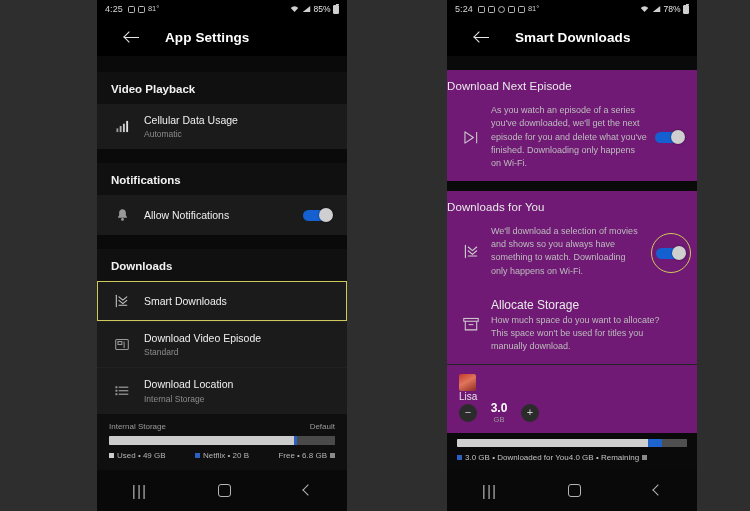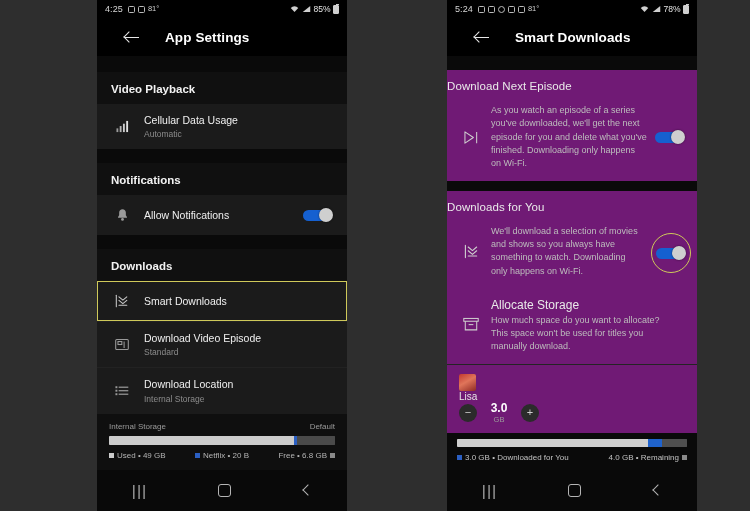--- a/index.html
+++ b/index.html
@@ -180,21 +180,21 @@
   .amount { text-align: center; min-width: 26px; }
   .amount .num { font-size: 12px; font-weight: bold; color: #fff; line-height: 1; }
   .amount .unit { font-size: 7.5px; color: #9b9b9b; margin-top: 1px; }
 
   
   .alloc-block { position: absolute; left: 0; right: 0; bottom: 41px; padding: 6px 10px 8px 10px; background: #0a0a0a; }
   .alloc-bar { height: 8px; width: 100%; display: flex; border-radius: 1px; overflow: hidden; background: #4f4f4f; }
   .alloc-dl { background: #cfcfcf; }
   .alloc-blue { background: #1f63cd; }
   .alloc-rem { background: #4f4f4f; }
-  .alloc-legend { display: flex; justify-content: space-between; margin-top: 6px; font-size: 8px; color: #c2c2c2; }
+  .alloc-legend { display: flex; justify-content: flex-start; margin-top: 6px; font-size: 8px; color: #c2c2c2; }
 
   
   .navbar {
     position: absolute; left: 0; right: 0; bottom: 0;
     height: 41px; background: #090909;
     display: flex; align-items: center; justify-content: space-around;
   }
   .nav-recent { color: #b5b5b5; font-size: 14px; letter-spacing: 1.5px; }
   .nav-home { width: 13px; height: 13px; border: 1.4px solid #b5b5b5; border-radius: 3px; }
   .nav-back { width: 11px; height: 11px; position: relative; }

